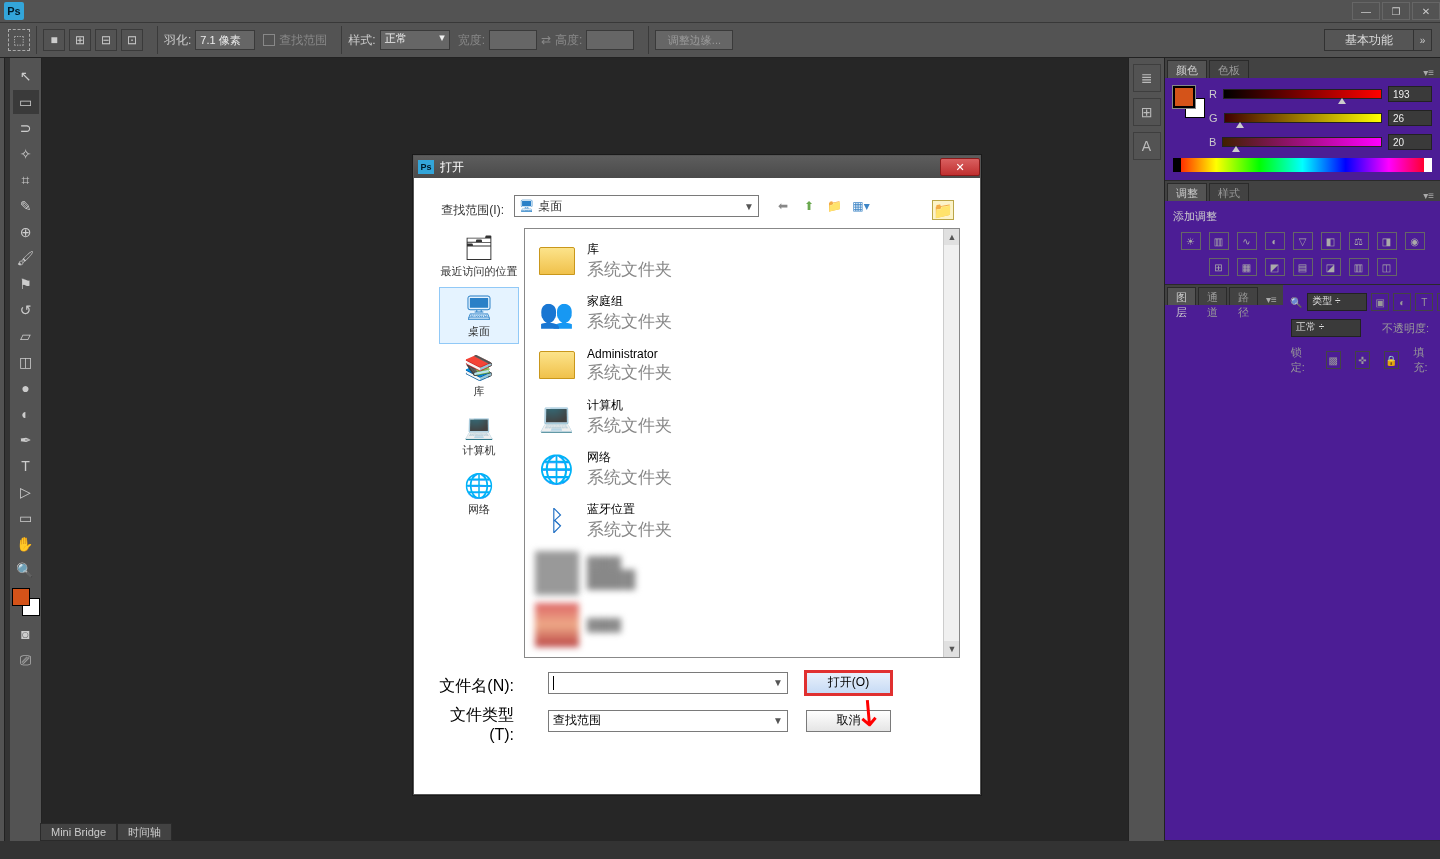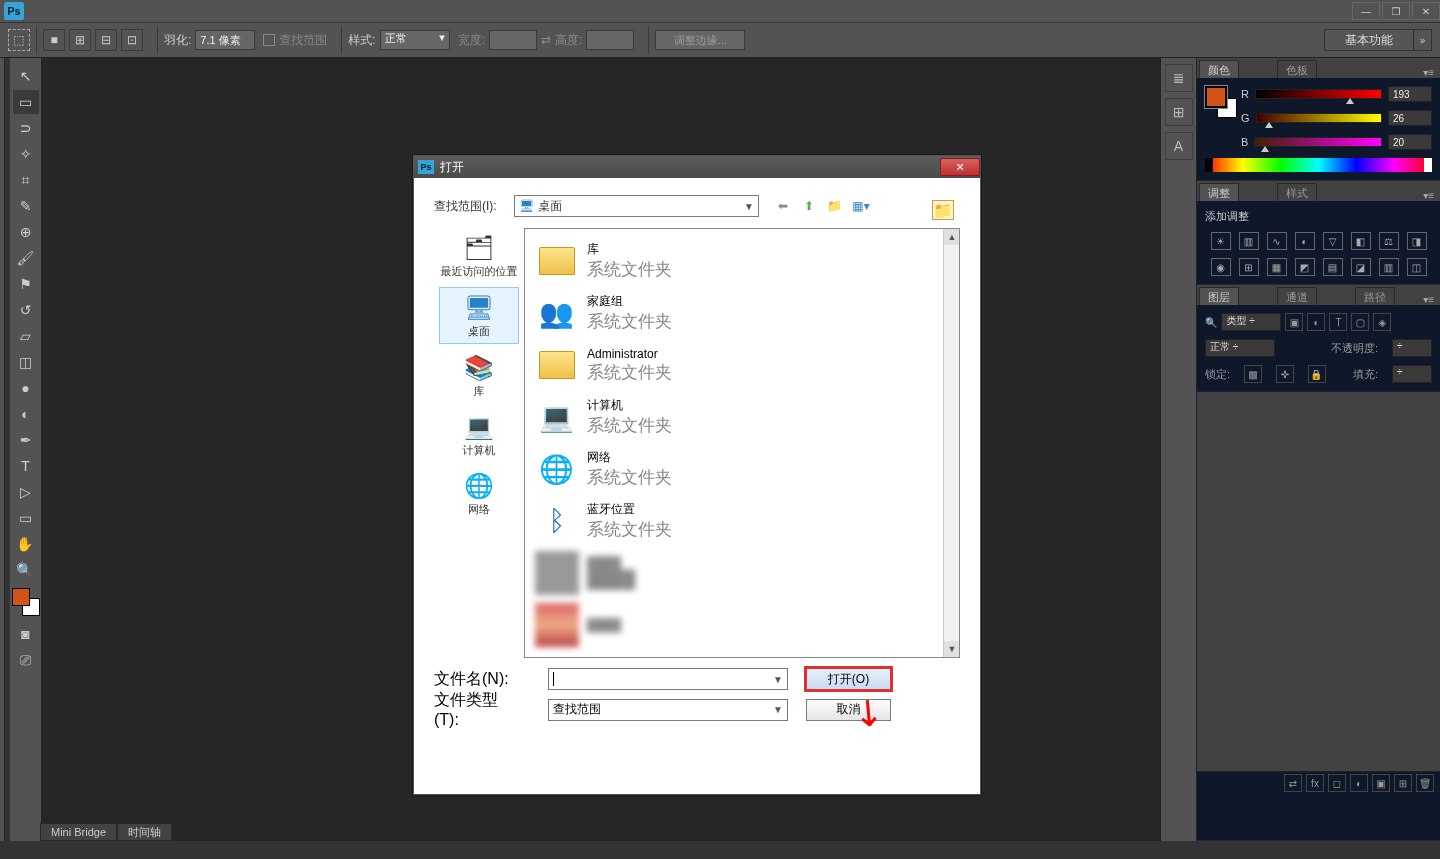--- a/index.html
+++ b/index.html
@@ -37,26 +37,26 @@
 .fg-color { position: absolute; width: 18px; height: 18px; background: #d45319; border: 1px solid #000; top: 0; left: 0; }
 .bg-color { position: absolute; width: 18px; height: 18px; background: #fff; border: 1px solid #000; bottom: 0; right: 0; }
 .left-collapse { width: 5px; background: #535353; border-right: 1px solid #222; }
 
 
 .canvas-area { flex: 1; background: #262626; position: relative; }
 
 
 .right-stack { width: 36px; background: #535353; border-left: 1px solid #222; padding-top: 6px; }
 .right-stack .ricon { width: 28px; height: 28px; margin: 0 auto 6px; display: flex; align-items: center; justify-content: center; color: #bbb; font-size: 14px; border: 1px solid #3e3e3e; }
-.right-panels { width: 244px; background: #0f172a; border-left: 1px solid #222; display: flex; flex-direction: column; }
+.right-panels { width: 276px; background: #4c1d95; border-left: 1px solid #222; display: flex; flex-direction: column; }
 .panel { border-bottom: 1px solid #2a2a2a; }
 .panel-tabs { height: 20px; background: #424242; display: flex; align-items: flex-end; padding-left: 2px; }
 .panel-tab { padding: 2px 8px; font-size: 11px; color: #ccc; border: 1px solid #2a2a2a; border-bottom: none; margin-right: 2px; height: 18px; }
 .panel-tab.active { background: #535353; }
-.panel-tab.inactive { background: #424242; color: #999; margin-left: 36px; }
+.panel-tab.inactive { background: #424242; color: #999; }
 .panel-menu { margin-left: auto; color: #aaa; font-size: 10px; padding: 0 6px; }
 .panel-body { padding: 8px; font-size: 11px; color: #ccc; }
 
 
 .color-sliders { display: flex; flex-direction: column; gap: 8px; }
 .color-row { display: flex; align-items: center; gap: 6px; }
 .color-swatch-big { width: 28px; height: 28px; position: relative; }
 .csw-fg { position: absolute; width: 22px; height: 22px; background: #d45319; border: 2px solid #000; outline: 1px solid #888; top: 0; left: 0; }
 .csw-bg { position: absolute; width: 20px; height: 20px; background: #fff; border: 1px solid #000; bottom: -4px; right: -4px; }
 .slider-track { flex: 1; height: 10px; border: 1px solid #222; position: relative; }
@@ -83,21 +83,21 @@
 .layers-list { height: 380px; background: #424242; border-top: 1px solid #222; }
 .layers-footer { height: 22px; border-top: 1px solid #222; display: flex; justify-content: flex-end; gap: 4px; padding: 2px 6px; }
 
 
 .dialog { position: absolute; top: 97px; left: 413px; width: 568px; height: 640px; background: #fff; border: 1px solid #555; box-shadow: 0 0 0 1px rgba(0,0,0,0.3); }
 .dialog-title { height: 22px; background: linear-gradient(#5d5d5d, #4a4a4a); display: flex; align-items: center; color: #fff; font-size: 12px; padding-left: 4px; }
 .dlg-ps { width: 16px; height: 14px; background: #33a5d9; color: #001b2a; font-size: 9px; font-weight: bold; display: inline-flex; align-items: center; justify-content: center; margin-right: 6px; }
 .dlg-close { margin-left: auto; width: 40px; height: 18px; background: linear-gradient(#d96060, #c03030); border: 1px solid #8b1a1a; border-radius: 2px; color: #fff; display: flex; align-items: center; justify-content: center; font-size: 11px; }
 .dialog-body { padding: 14px 20px; }
 .dlg-row { display: flex; align-items: center; height: 28px; font-size: 12px; color: #333; }
-.dlg-label { width: 80px; padding-right: 10px; }
+.dlg-label { width: 80px; text-align: right; padding-right: 10px; margin-top: 8px; }
 .dlg-combo { width: 245px; height: 22px; border: 1px solid #7a7a7a; display: flex; align-items: center; padding: 0 4px; font-size: 12px; }
 .dlg-combo-arrow { margin-left: auto; font-size: 10px; color: #555; }
 .dlg-toolbar { display: flex; gap: 6px; margin-left: 14px; }
 .dlg-tb-btn { width: 20px; height: 20px; display: flex; align-items: center; justify-content: center; font-size: 12px; }
 .dlg-content { display: flex; margin-top: 8px; height: 430px; }
 .dlg-places { width: 90px; display: flex; flex-direction: column; align-items: center; gap: 4px; }
 .place { width: 80px; display: flex; flex-direction: column; align-items: center; font-size: 11px; padding: 4px 0; color: #333; }
 .place.selected { border: 1px solid #91c9f7; background: #e5f3ff; }
 .place-icon { width: 36px; height: 32px; display: flex; align-items: center; justify-content: center; font-size: 24px; }
 .dlg-files { flex: 1; border: 1px solid #888; border-radius: 0; overflow: hidden; position: relative; padding: 6px; }
@@ -160,21 +160,21 @@
   </div>
   <div class="opt-group">
     <span class="opt-label-dim">宽度:</span>
     <input class="opt-input" disabled="" style="width: 48px;">
     <span class="opt-label-dim">⇄</span>
     <span class="opt-label-dim">高度:</span>
     <input class="opt-input" disabled="" style="width: 48px;">
   </div>
   <div class="opt-divider"></div>
   <div class="opt-group">
-    <button class="opt-select" style="width:90px;color:#999">调整边缘...</button>
+    <button class="opt-select" style="width:78px;color:#999">调整边缘...</button>
   </div>
   <div class="opt-right">
     <div class="workspace-btn">基本功能</div>
     <div class="ws-more">»</div>
   </div>
 </div>
 
 <div class="main">
   <div class="left-collapse"></div>
   <div class="tools">
@@ -277,21 +277,21 @@
           <div class="adj-icon">▦</div>
           <div class="adj-icon">◩</div>
           <div class="adj-icon">▤</div>
           <div class="adj-icon">◪</div>
           <div class="adj-icon">▥</div>
           <div class="adj-icon">◫</div>
         </div>
       </div>
     </div>
 
-    <div class="panel" style="flex:1;display:flex;flex-direction:column">
+    <div class="panel" style="flex:1;display:flex;">
       <div class="panel-tabs">
         <div class="panel-tab active">图层</div>
         <div class="panel-tab inactive">通道</div>
         <div class="panel-tab inactive">路径</div>
         <div class="panel-menu">▾≡</div>
       </div>
       <div class="panel-body" style="padding:4px 8px">
         <div class="layers-controls">
           <span style="font-size:10px">🔍</span>
           <div class="layers-filter"><span>类型</span> ÷</div>

